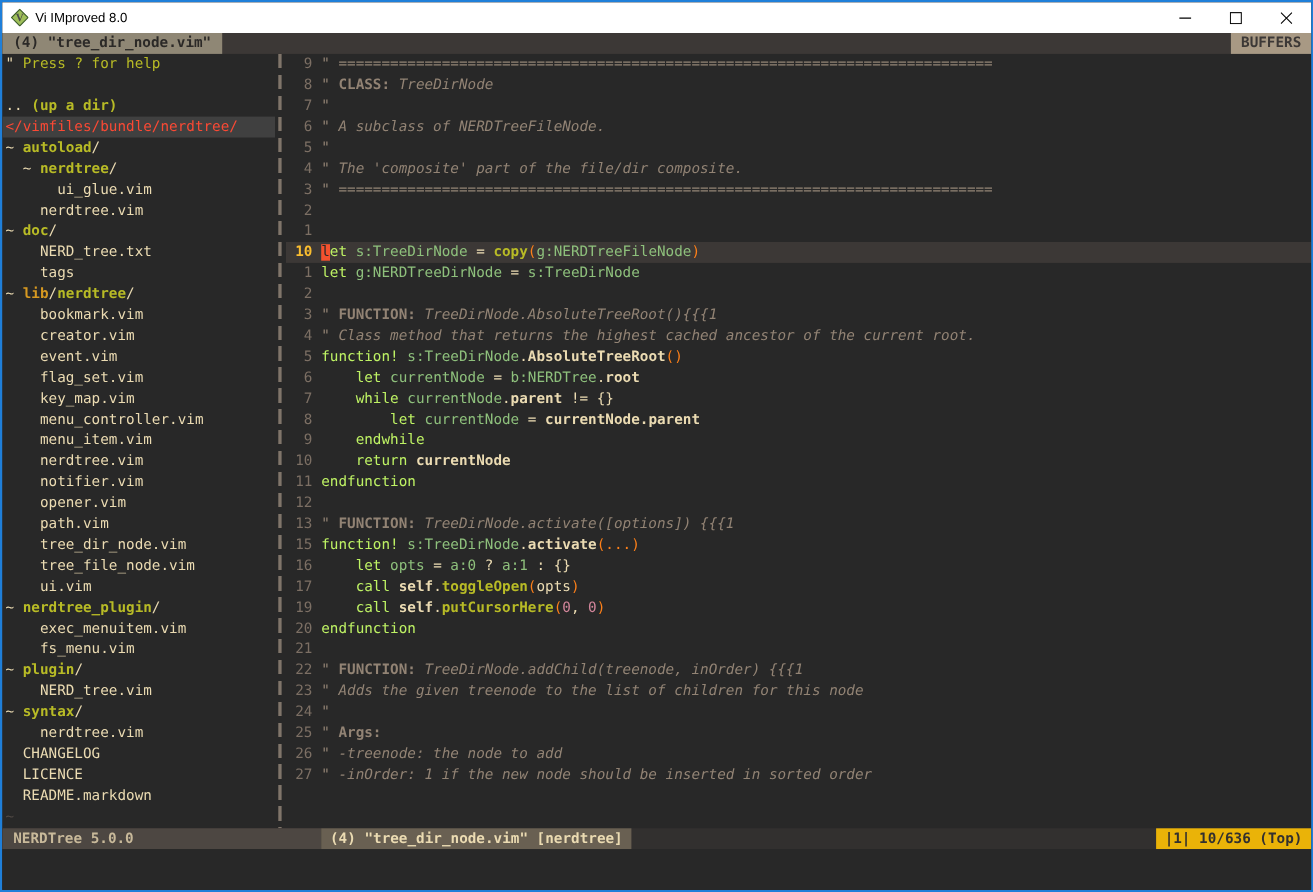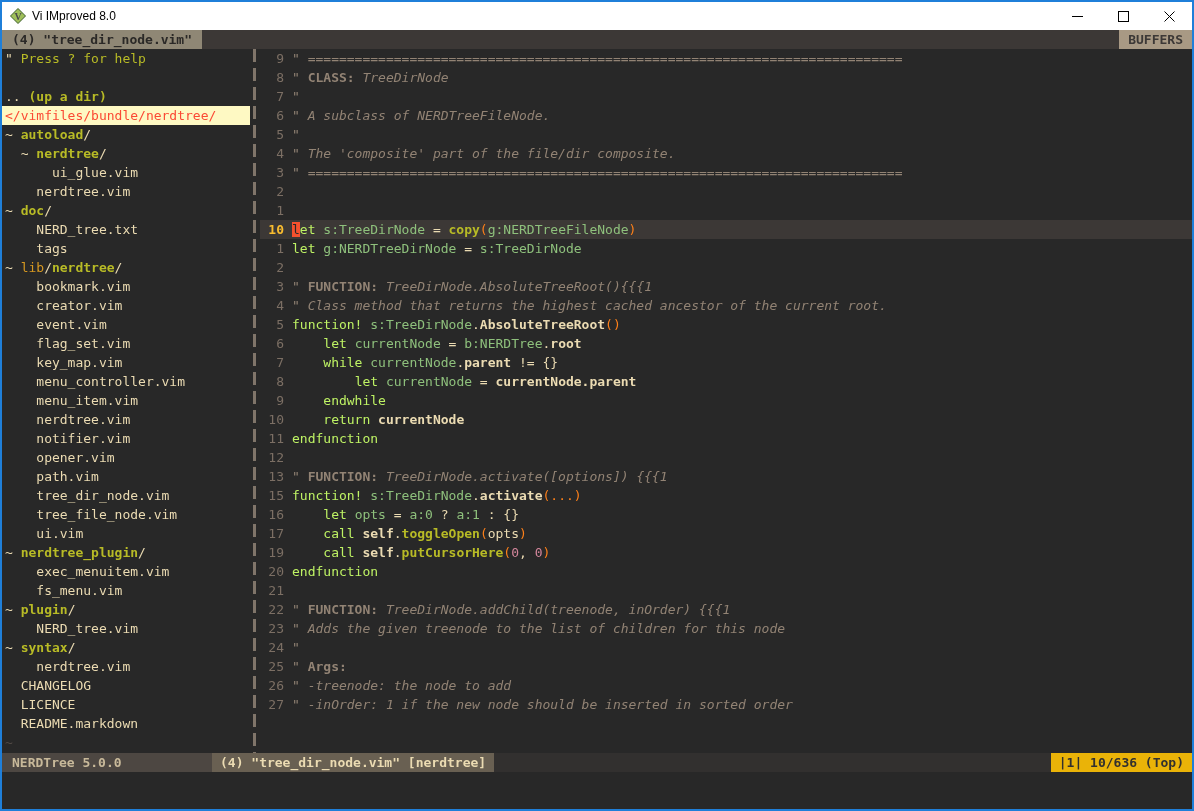--- a/index.html
+++ b/index.html
@@ -16,44 +16,44 @@
   .tab{background:#8f8775;color:#2b2927;padding:0 10px;white-space:pre;}
   .buffers{margin-left:auto;background:#a89984;color:#3c3836;padding:0 9px;}
   
   .main{flex:1 1 auto;display:flex;overflow:hidden;}
   .sidebar{width:248px;flex:0 0 auto;padding-left:3px;box-sizing:border-box;}
   .vsep{width:10px;flex:0 0 auto;position:relative;}
   .vsep::before{content:"";position:absolute;left:3px;top:0;bottom:0;width:3px;
     background:repeating-linear-gradient(to bottom,#80756a 0 13px,rgba(0,0,0,0) 13px 19px);}
   .codepane{flex:1 1 auto;overflow:hidden;}
   .row{height:19px;line-height:19px;white-space:pre;font-size:13px;}
-  .hl-row{background:#fef9c3;margin-left:-3px;padding-left:3px;}
+  .hl-row{background:#404040;margin-left:-3px;padding-left:3px;}
   .cursor-line{background:#3c3836;}
   .nr{display:inline-block;width:24px;text-align:right;margin-right:8px;color:#7c6f64;}
   .cursor-line .nr{color:#fabd2f;font-weight:bold;}
   
   .c-fg{color:#ebdbb2}
   .c-cm{color:#928374;font-style:italic}
   .c-cmb{color:#928374;font-weight:bold}
   .c-kw{color:#bef264}
   .c-id{color:#8ec07c}
   .c-fn{color:#b8bb26;font-weight:bold}
   .c-m{color:#ebdbb2;font-weight:bold}
   .c-o{color:#fe8019}
   .c-n{color:#d3869b}
   .c-cursor{background:#f4512e;color:#282828}
   .c-grn{color:#b8bb26}
   .c-dir{color:#b8bb26;font-weight:bold}
-  .c-gold{color:#d79921;font-weight:normal}
+  .c-gold{color:#d79921;font-weight:bold}
   .c-file{color:#ebdbb2}
   .c-red{color:#fb4934}
   .c-tilde{color:#504945}
   
   .statusline{height:19px;flex:0 0 auto;display:flex;font-size:13px;line-height:19px;background:#32302f;}
-  .st-left{width:210px;flex:0 0 auto;background:#4d4742;color:#c8b99a;font-weight:bold;
+  .st-left{width:290px;flex:0 0 auto;background:#4d4742;color:#c8b99a;font-weight:bold;
            padding-left:10px;box-sizing:border-box;white-space:pre;}
   .st-file{background:#696052;color:#ebdbb2;font-weight:bold;padding:0 8px;white-space:pre;}
   .st-spacer{flex:1 1 auto;}
   .st-info{color:#d5c4a1;white-space:pre;padding:0 8px;}
   .st-pos{background:#eab308;color:#32302f;font-weight:bold;padding:0 8px;white-space:pre;}
   .cmdline{height:37px;flex:0 0 auto;background:#282828;}
 </style>
 </head>
 <body>
 

